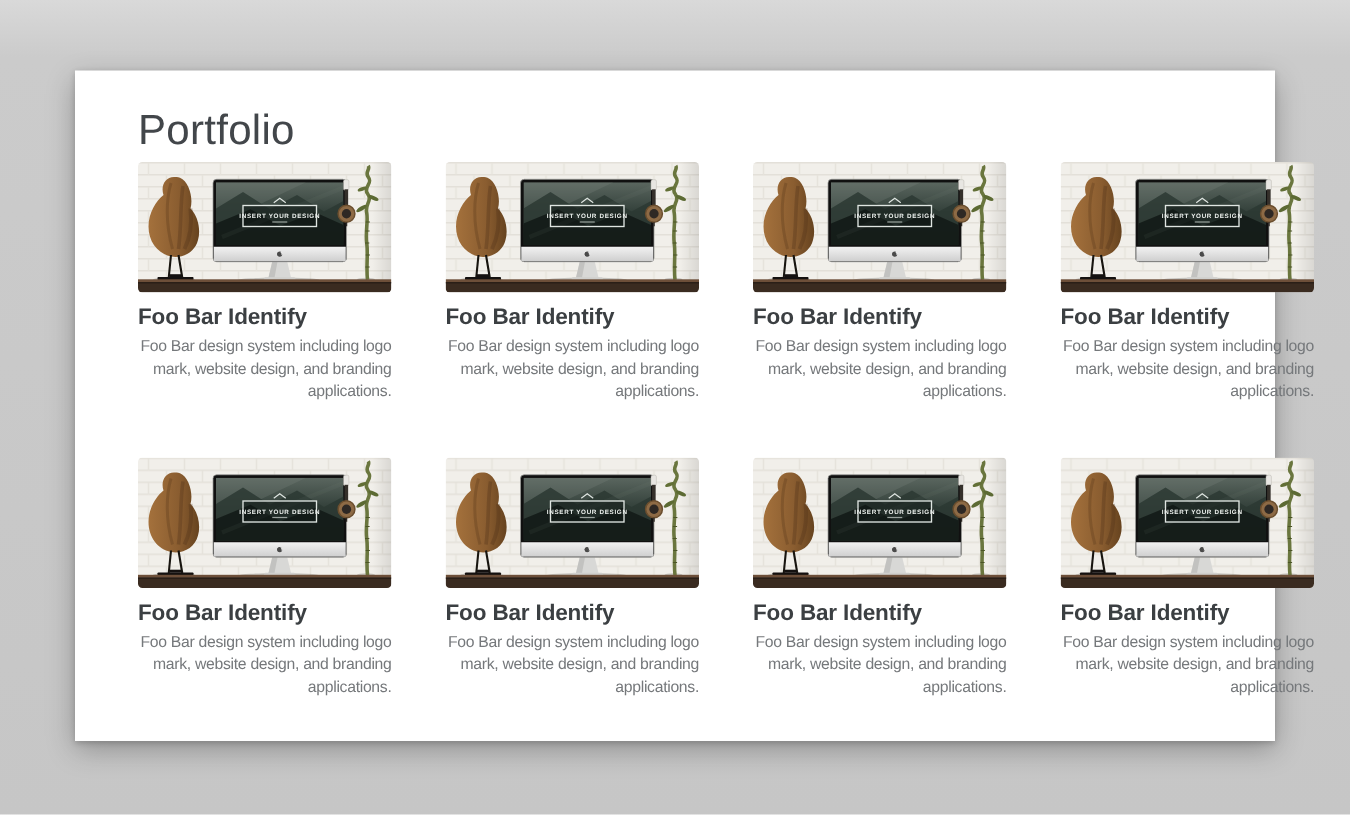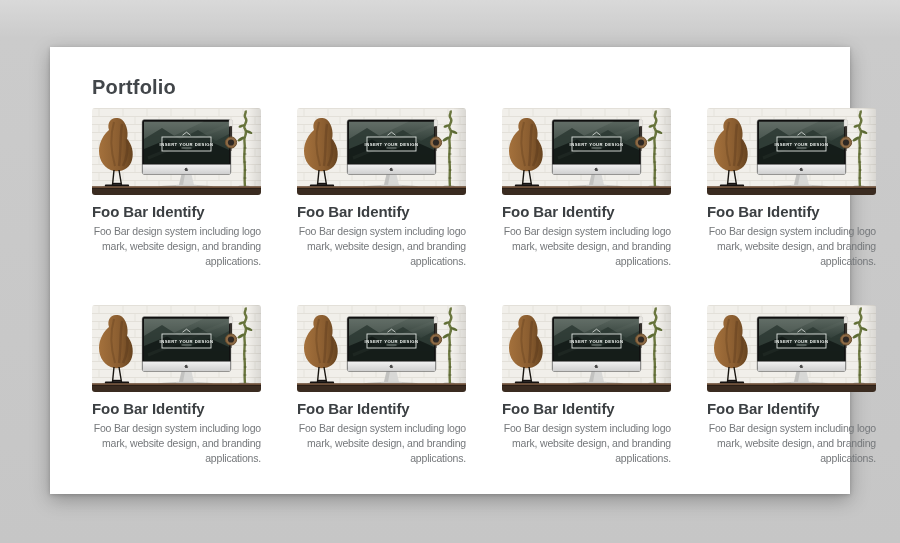--- a/index.html
+++ b/index.html
@@ -14,23 +14,23 @@
   .sheet {
     position: absolute;
     left: 50px; top: 47px;
     width: 800px; height: 447px;
     background: #ffffff;
     box-shadow: 0 6px 18px rgba(0,0,0,0.28), 0 1px 4px rgba(0,0,0,0.18);
     padding: 28px 34px 0 42px;
   }
   h1.page-title {
     margin: 0 0 9px 0;
-    font-size: 20px;
+    font-size: 28px;
     line-height: 24px;
-    font-weight: bold;
+    font-weight: normal;
     color: #42464a;
     letter-spacing: 0.2px;
   }
   .grid {
     display: grid;
     grid-template-columns: repeat(4, 169px);
     column-gap: 16px;
     row-gap: 33px;
     gap: 36px;
   }

